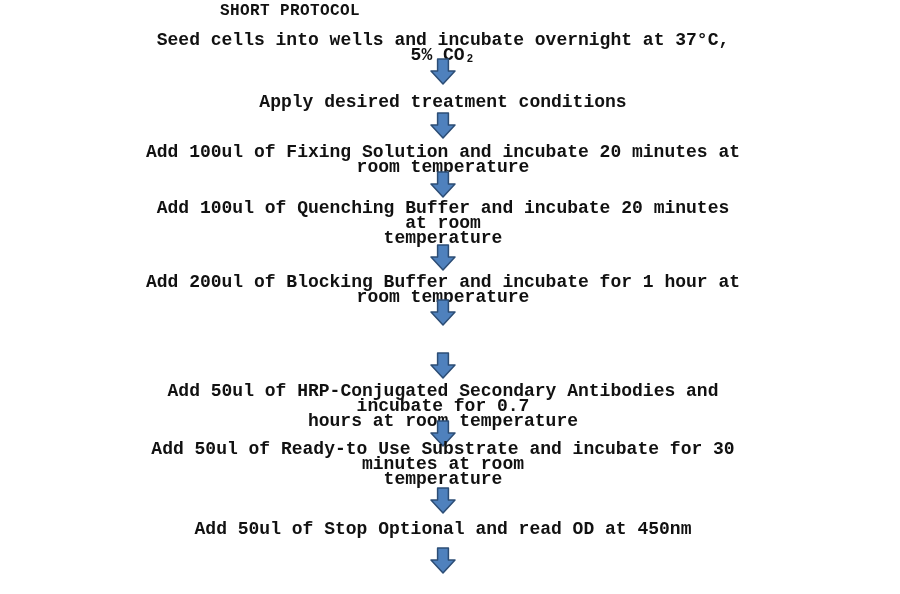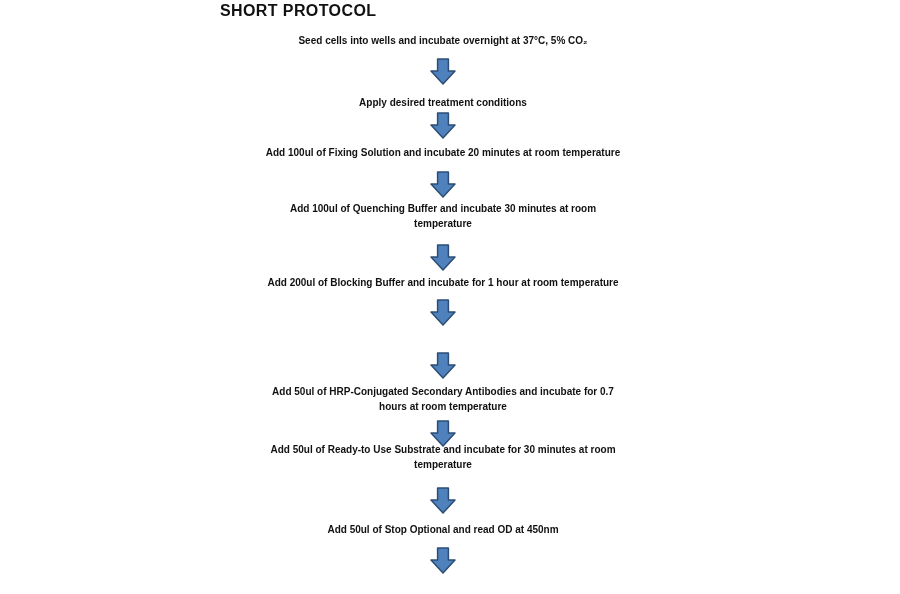--- a/index.html
+++ b/index.html
@@ -1,39 +1,39 @@
 <!DOCTYPE html>
 <html style="--background: #ffffff; --text: #111111; --arrow_fill: #4f81bd; --arrow_stroke: #2c4d75;"><head>
 <meta charset="utf-8">
 <style>
   html, body { margin: 0; padding: 0; }
   .canvas {
     position: relative;
     width: 900px;
     height: 594px;
     background: var(--background, #ffffff);
-    font-family: Liberation Sans, sans-serif;
+    font-family: Liberation Mono, monospace;
     color: var(--text, #111111);
     overflow: hidden;
   }
   .title {
     position: absolute;
     left: 220px;
     top: 2px;
     font-size: 16px;
     font-weight: bold;
     letter-spacing: 0.4px;
     white-space: nowrap;
   }
   .step {
     position: absolute;
     left: 143px;
     width: 600px;
     text-align: center;
-    font-size: 10px;
+    font-size: 18px;
     font-weight: bold;
     line-height: 15px;
     white-space: pre-line;
   }
   .arrow {
     position: absolute;
     left: 430px;
     width: 26px;
     height: 27px;
   }
@@ -62,21 +62,21 @@
   <svg class="arrow" style="top:112px" viewBox="0 0 26 27" aria-hidden="true">
     <polygon points="7.6,1 18.4,1 18.4,13 25,13 13,26 1,13 7.6,13"></polygon>
   </svg>
 
   <div class="step" style="top:145px">Add 100ul of Fixing Solution and incubate 20 minutes at room temperature</div>
 
   <svg class="arrow" style="top:171px" viewBox="0 0 26 27" aria-hidden="true">
     <polygon points="7.6,1 18.4,1 18.4,13 25,13 13,26 1,13 7.6,13"></polygon>
   </svg>
 
-  <div class="step" style="top:201px">Add 100ul of Quenching Buffer and incubate 30 minutes at room
+  <div class="step" style="top:201px">Add 100ul of Quenching Buffer and incubate 20 minutes at room
 temperature</div>
 
   <svg class="arrow" style="top:244px" viewBox="0 0 26 27" aria-hidden="true">
     <polygon points="7.6,1 18.4,1 18.4,13 25,13 13,26 1,13 7.6,13"></polygon>
   </svg>
 
   <div class="step" style="top:275px">Add 200ul of Blocking Buffer and incubate for 1 hour at room temperature</div>
 
   <svg class="arrow" style="top:299px" viewBox="0 0 26 27" aria-hidden="true">
     <polygon points="7.6,1 18.4,1 18.4,13 25,13 13,26 1,13 7.6,13"></polygon>

